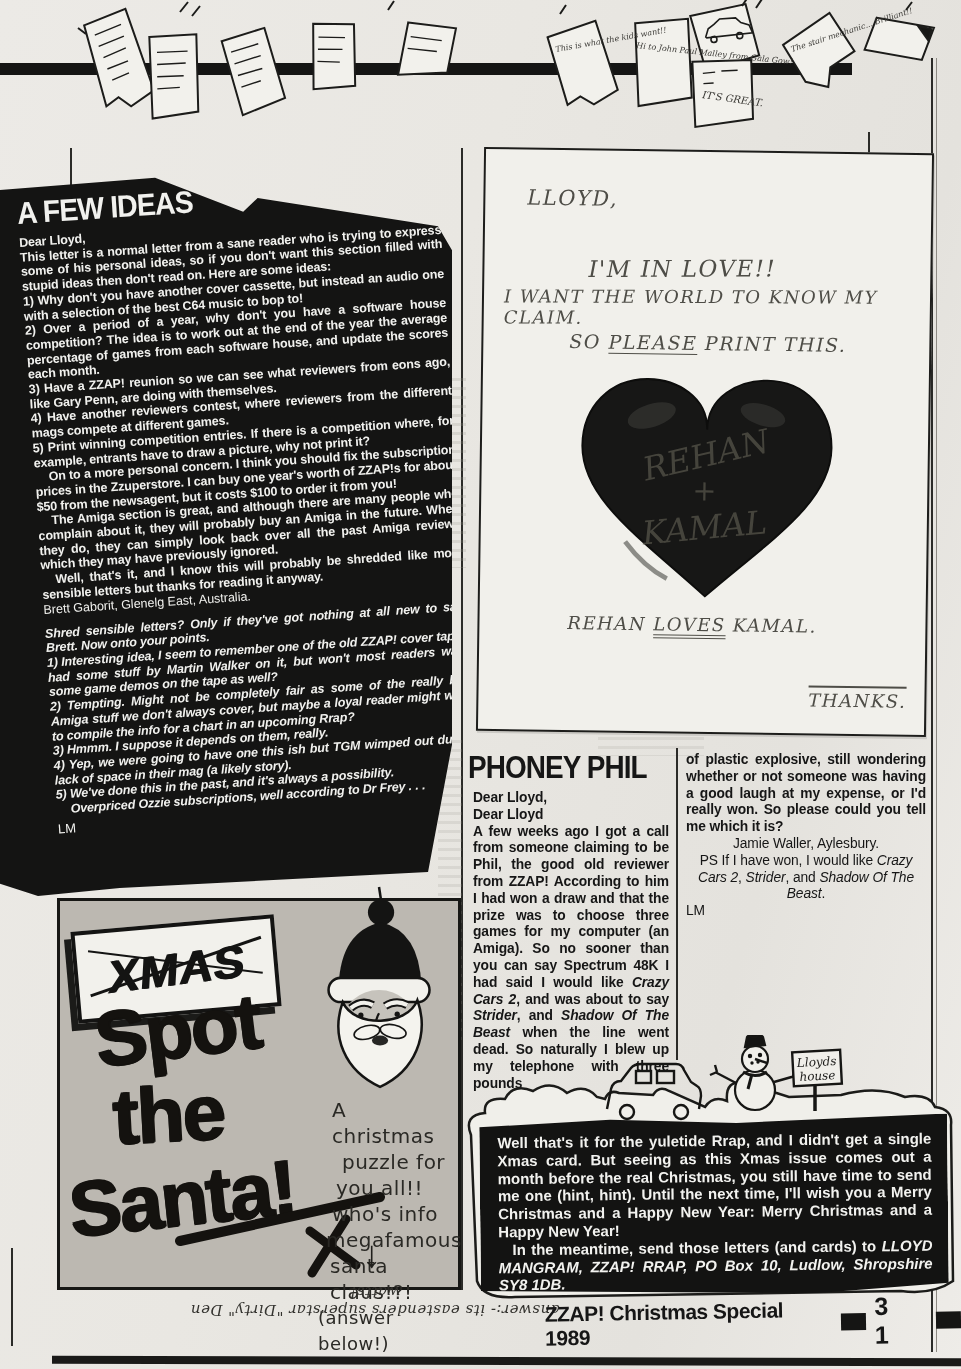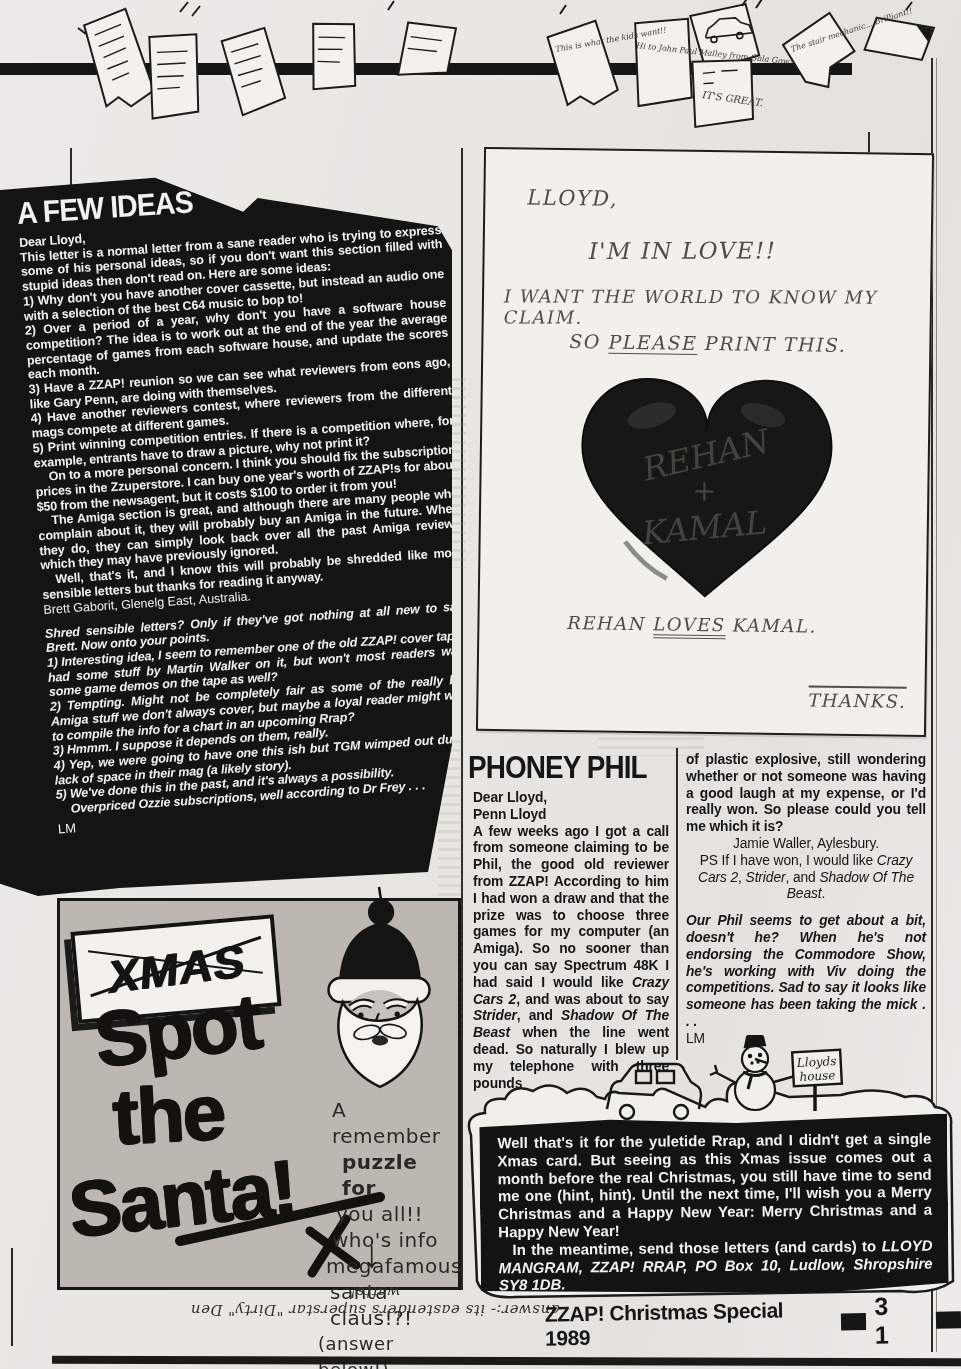--- a/index.html
+++ b/index.html
@@ -158,21 +158,21 @@
         <p class="fi-p">4) Yep, we were going to have one this ish but TGM wimped out due to lack of space in their mag (a likely story).</p>
         <p class="fi-p">5) We've done this in the past, and it's always a possibility.</p>
         <p class="fi-p indent">Overpriced Ozzie subscriptions, well according to Dr Frey . . .</p>
       </div>
       <p class="fi-lm">LM</p>
     </div>
   </div>
 
   <div class="abs frame">
     <div class="abs hand" style="left:42px;top:36px;font-size:21px;">LLOYD,</div>
-    <div class="abs hand" style="left:104px;top:86px;font-size:23px;transform:rotate(-1deg);">I'M IN LOVE!!</div>
+    <div class="abs hand" style="left:104px;top:104px;font-size:23px;transform:rotate(-1deg);">I'M IN LOVE!!</div>
     <div class="abs hand" style="left:20px;top:134px;font-size:18px;transform:rotate(-.6deg);">I WANT THE WORLD TO KNOW MY CLAIM.</div>
     <div class="abs hand" style="left:86px;top:180px;font-size:19px;">
       <span>SO </span><span class="ul1">PLEASE</span><span> PRINT THIS.</span>
     </div>
     <svg class="abs" style="left:80px;top:222px;" width="290" height="230" viewBox="0 0 300 240">
       <path d="M150,58 C150,24 118,6 88,6 C48,6 20,36 20,76 C20,132 82,172 150,232 C218,172 280,132 280,76 C280,36 252,6 212,6 C182,6 150,24 150,58 Z" fill="#171716" stroke="#0d0d0c" stroke-width="2"></path>
       <ellipse cx="92" cy="44" rx="26" ry="12" fill="#3e3e3a" opacity=".55" transform="rotate(-18 92 44)"></ellipse>
       <ellipse cx="208" cy="42" rx="24" ry="11" fill="#3e3e3a" opacity=".5" transform="rotate(16 208 42)"></ellipse>
       <g font-family="DejaVu Serif, serif" font-style="italic" fill="#56544a" opacity=".75" text-anchor="middle">
         <text x="152" y="96" font-size="34" transform="rotate(-14 152 96)">REHAN</text>
@@ -184,28 +184,27 @@
     <div class="abs hand" style="left:88px;top:462px;font-size:18px;">
       <span>REHAN </span><span class="ul2">LOVES</span><span> KAMAL.</span>
     </div>
     <div class="abs hand" style="left:330px;top:532px;font-size:18px;border-top:2px solid #4e4d47;padding-top:2px;">THANKS.</div>
   </div>
 
   <div class="abs pp-title">PHONEY PHIL</div>
   <div class="abs vrule" style="left:676px;top:748px;width:2px;height:312px;"></div>
   <div class="abs pp-col" style="left:473px;top:790px;width:196px;">
     <p>Dear Lloyd,</p>
-    <p>Penn Lloyd</p>
+    <p>Dear Lloyd</p>
     <p><span>A few weeks ago I got a call from someone claiming to be Phil, the good old reviewer from ZZAP! According to him I had won a draw and that the prize was to choose three games for my computer (an Amiga). So no sooner than you can say Spectrum 48K I had said I would like </span><i>Crazy Cars 2</i><span>, and was about to say </span><i>Strider</i><span>, and </span><i>Shadow Of The Beast</i><span> when the line went dead. So naturally I blew up my telephone with three pounds</span></p>
   </div>
   <div class="abs pp-col" style="left:686px;top:752px;width:240px;">
     <p>of plastic explosive, still wondering whether or not someone was having a good laugh at my expense, or I'd really won. So please could you tell me which it is?</p>
     <p style="font-weight:normal;text-align:center;">Jamie Waller, Aylesbury.</p>
     <p style="font-weight:normal;text-align:center;"><span>PS If I have won, I would like </span><i>Crazy Cars 2</i><span>, </span><i>Strider</i><span>, and </span><i>Shadow Of The Beast</i><span>.</span></p>
-    <p class="pp-reply">Our Phil seems to get about a bit, doesn't he? When he's not endorsing the Commodore Show, he's working with Viv doing the competitions. Sad to say it looks like someone has been taking the mick . . .</p>
     <p style="font-weight:normal;">LM</p>
   </div>
 
   <div class="abs santa-box">
     <div class="xmas-logo">
       <span class="xmas-text">XMAS</span>
       <div class="abs" style="left:8px;top:38px;width:180px;height:3px;background:#141413;transform:rotate(-14deg);"></div>
       <div class="abs" style="left:10px;top:34px;width:176px;height:2px;background:#141413;transform:rotate(12deg);"></div>
     </div>
     <div class="graf" style="left:34px;top:84px;font-size:78px;transform:rotate(-7deg);">Spot</div>
@@ -228,22 +227,22 @@
       <path d="M84,120 q11,-7 22,-1" stroke="#f2f1ec" stroke-width="4" fill="none"></path>
       <circle cx="60" cy="129" r="2.6" fill="#141413"></circle>
         <circle cx="96" cy="128" r="2.6" fill="#141413"></circle>
       <path d="M78,127 q-5,9 -2,15" stroke="#141413" stroke-width="2.2" fill="none"></path>
       <path d="M42,116 C30,150 44,184 79,200 C114,184 128,148 116,114 C106,140 54,142 42,116 Z" fill="#f4f3ee" stroke="#141413" stroke-width="2.5"></path>
       <ellipse cx="66" cy="146" rx="13" ry="6.5" fill="#f4f3ee" stroke="#141413" stroke-width="1.6" transform="rotate(-14 66 146)"></ellipse>
       <ellipse cx="92" cy="145" rx="13" ry="6.5" fill="#f4f3ee" stroke="#141413" stroke-width="1.6" transform="rotate(12 92 145)"></ellipse>
       <ellipse cx="79" cy="154" rx="8" ry="5" fill="#262624"></ellipse>
     </svg>
     <div class="puzzle-note" style="left:272px;top:196px;width:120px;">
-      <div>A remember</div>
-      <div style="margin-left:10px;font-weight:bold;">puzzle for</div>
+      <div>A christmas</div>
+      <div style="margin-left:10px;">puzzle for</div>
       <div style="margin-left:4px;">you all!!</div>
       <div>who's info</div>
       <div style="margin-left:-6px;">megafamous</div>
       <div style="margin-left:-2px;">santa claus!?!</div>
       <div style="margin-left:-14px;font-size:18px;">(answer below!)</div>
     </div>
     <div class="abs" style="left:302px;top:332px;font-size:38px;font-weight:bold;color:#201f1c;">↓</div>
   </div>
   <div class="abs answer-line">answer:- its eastenders superstar "Dirty" Den watts!</div>
 

